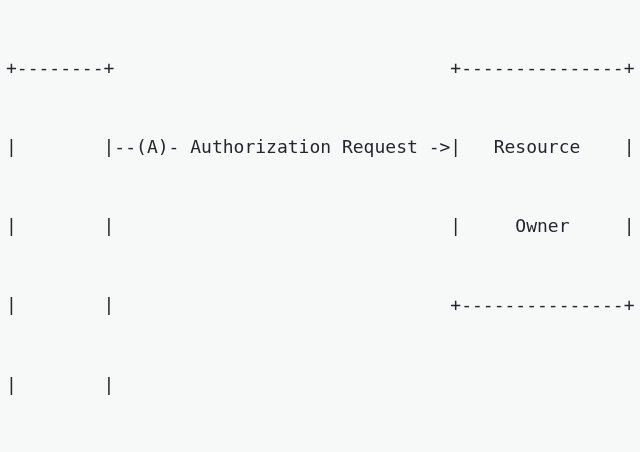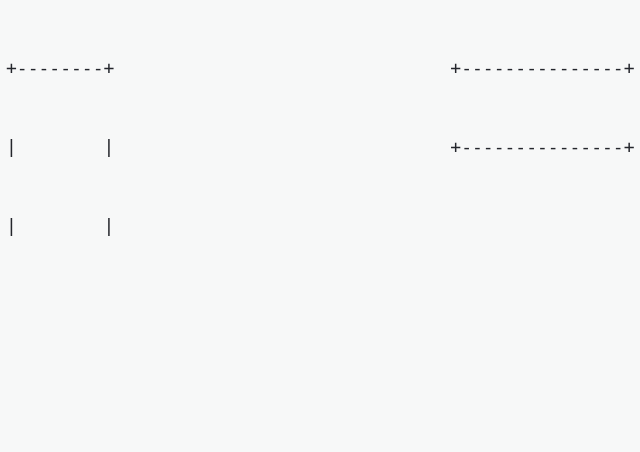--- a/index.html
+++ b/index.html
@@ -30,20 +30,22 @@
   .ascii-diagram .row {
     height: 26.4px;
   }
 </style>
 </head>
 <body>
 
 <div class="stage">
   <div class="ascii-diagram">
     <div class="row">+--------+                               +---------------+</div>
+    <div class="row">|        |--(A)- Authorization Request -&gt;|   Resource    |</div>
+    <div class="row">|        |                               |     Owner     |</div>
     <div class="row">|        |                               +---------------+</div>
     <div class="row">|        |</div>
     
     
     
     
     
     
     
     

